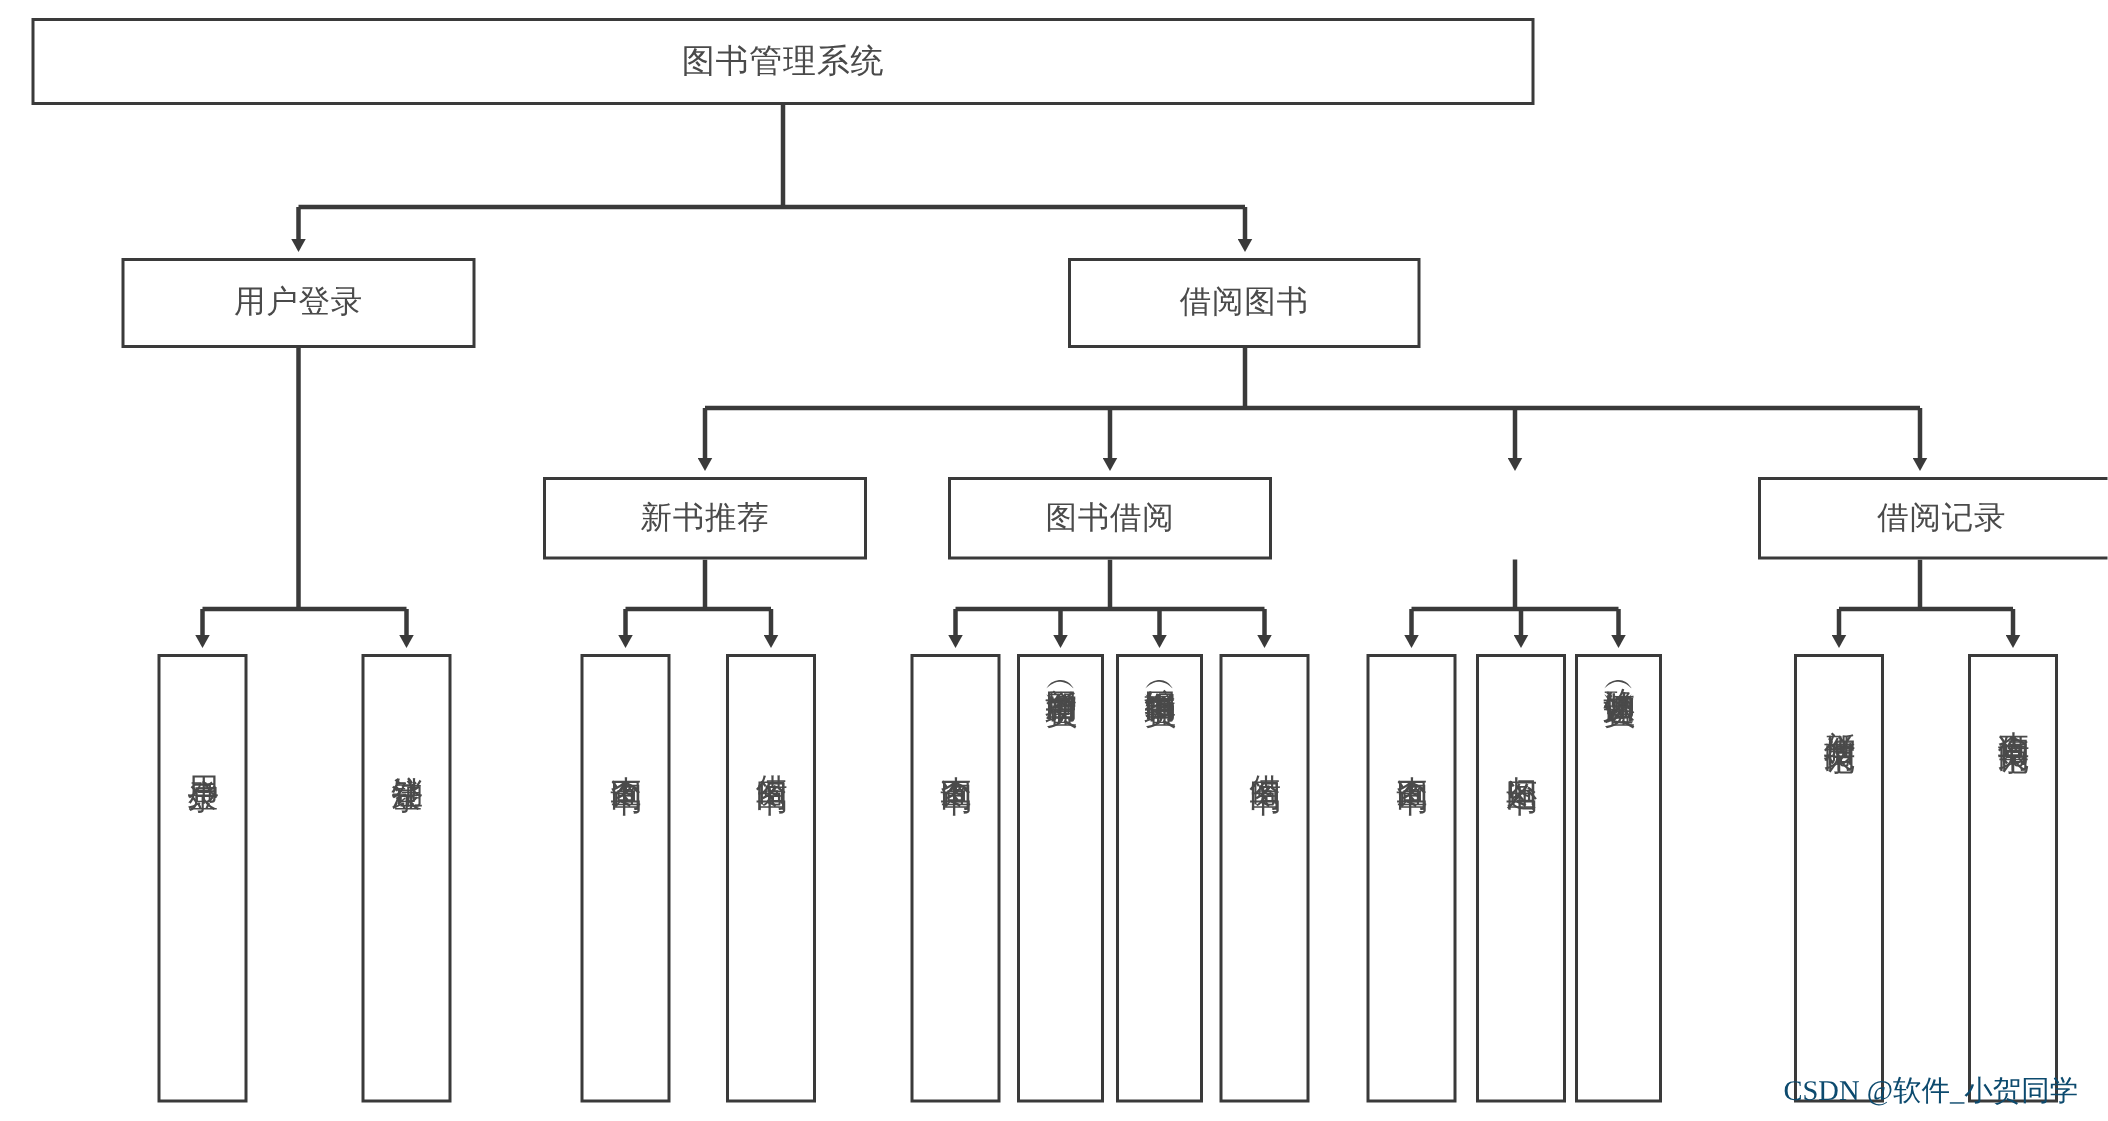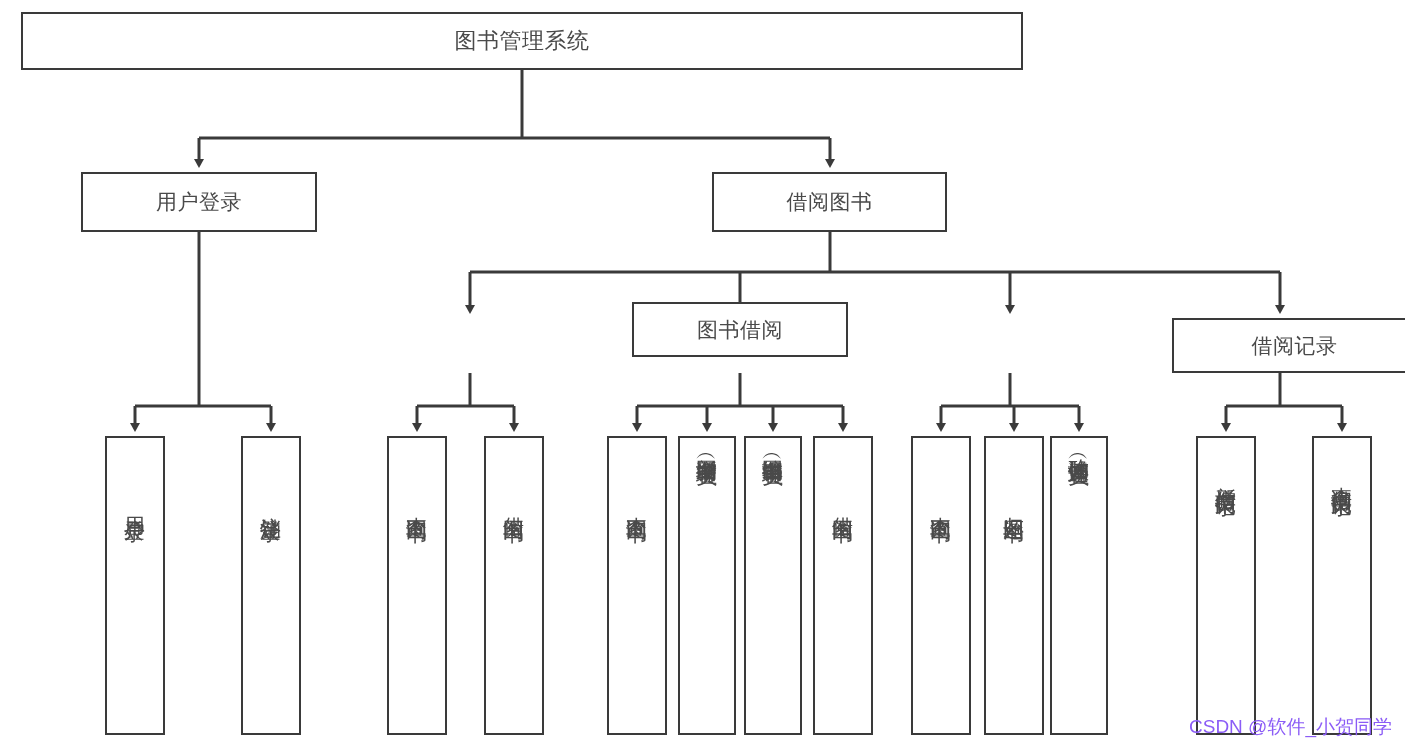--- a/index.html
+++ b/index.html
@@ -65,23 +65,23 @@
     writing-mode: vertical-rl;
     text-orientation: upright;
     letter-spacing: 2px;
     line-height: 1.0;
   }
   .node.vert.tall-text .node-label {
     letter-spacing: 1px;
   }
   .watermark {
     position: absolute;
-    color: #8b5cf6;
+    color: #0c4a6e;
     font-size: 19px;
-    font-family: Liberation Sans, sans-serif;
+    font-family: Liberation Serif, serif;
     white-space: nowrap;
     user-select: none;
   }
 </style>
 </head>
 <body>
 
 <div id="diagram-root">
 
   <svg class="edges" viewBox="0 0 1405 747">
@@ -150,21 +150,24 @@
     <span class="node-label">图书管理系统</span>
   </div>
 
   <div class="node horiz" style="left:81px; top:172px; width:236px; height:60px;">
     <span class="node-label">用户登录</span>
   </div>
   <div class="node horiz" style="left:712px; top:172px; width:235px; height:60px;">
     <span class="node-label">借阅图书</span>
   </div>
 
-  <div class="node horiz" style="left:632px; top:302px; width:216px; height:55px;">
+  <div class="node horiz" style="left:362px; top:318px; width:216px; height:55px;">
+    <span class="node-label">新书推荐</span>
+  </div>
+  <div class="node horiz" style="left:632px; top:318px; width:216px; height:55px;">
     <span class="node-label">图书借阅</span>
   </div>
   <div class="node horiz" style="left:1172px; top:318px; width:245px; height:55px;">
     <span class="node-label">借阅记录</span>
   </div>
 
   <div class="node vert" style="left:105px; top:436px; width:60px; height:299px; padding-top:62px;">
     <span class="node-label">用户登录</span>
   </div>
   <div class="node vert" style="left:241px; top:436px; width:60px; height:299px; padding-top:62px;">

